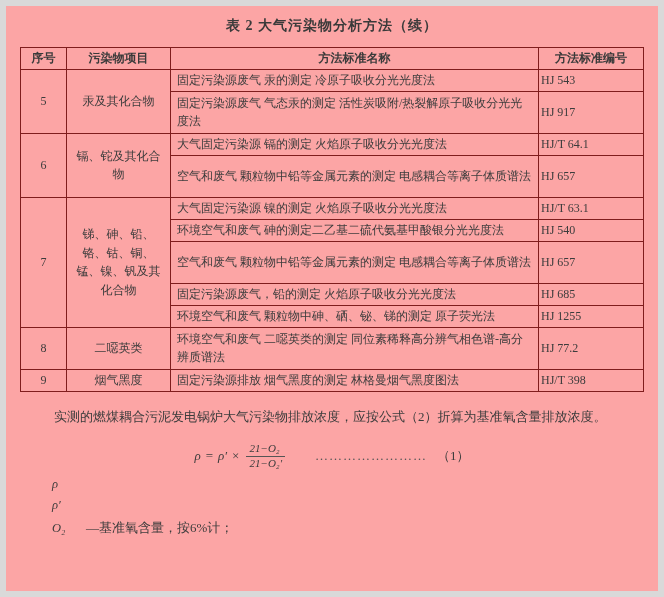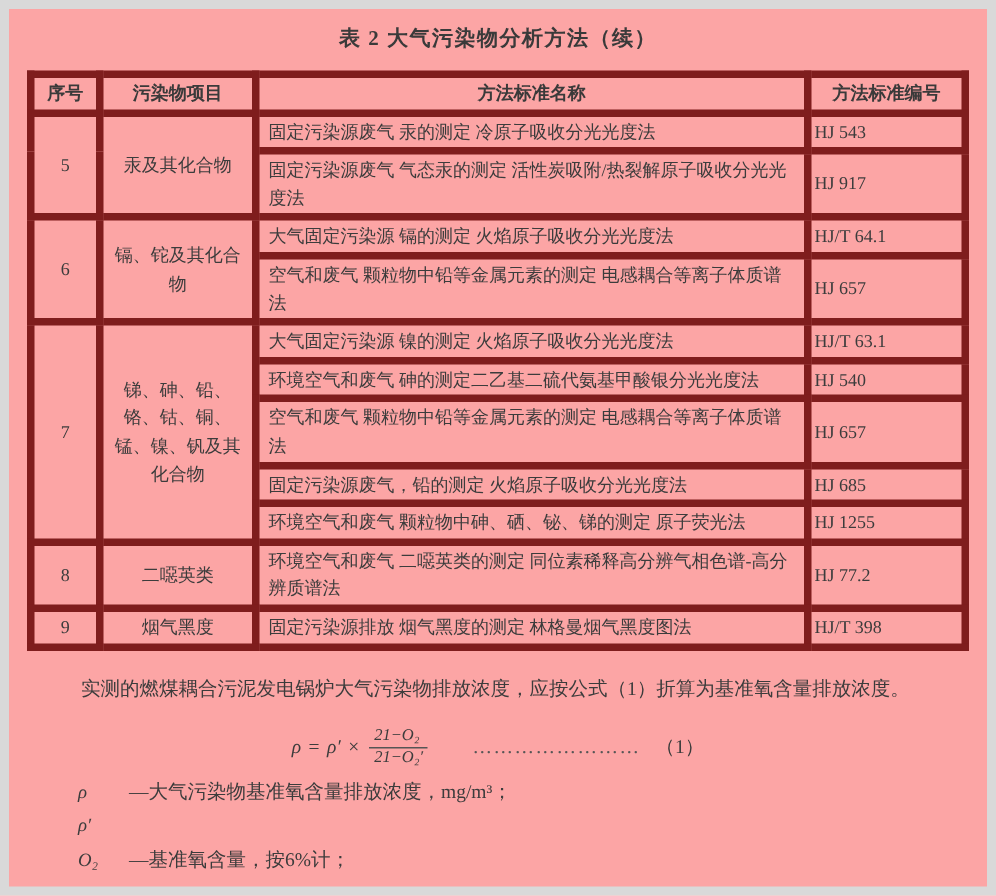--- a/index.html
+++ b/index.html
@@ -27,21 +27,21 @@
     width: 623px;
     margin: 12px auto 0 auto;
     font-size: 12px;
     color: #3c3c3c;
   }
   table.analysis col.c-no   { width: 46px; }
   table.analysis col.c-pol  { width: 104px; }
   table.analysis col.c-name { width: 368px; }
   table.analysis col.c-code { width: 105px; }
   table.analysis th, table.analysis td {
-    border: 5px solid #7f1d1d;
+    border: 1px solid #7f1d1d;
     vertical-align: middle;
     line-height: 1.55;
   }
   table.analysis th {
     font-weight: bold;
     text-align: center;
     height: 21px;
     padding: 1px 2px;
     color: #3a3a3a;
   }
@@ -184,42 +184,41 @@
       <tr class="r-single">
         <td class="cell-center">9</td>
         <td class="cell-center">烟气黑度</td>
         <td class="cell-method">固定污染源排放  烟气黑度的测定  林格曼烟气黑度图法</td>
         <td class="cell-code">HJ/T 398</td>
       </tr>
     </tbody>
   </table>
 
 
-  <div class="body-par">实测的燃煤耦合污泥发电锅炉大气污染物排放浓度，应按公式（1）折算为基准氧含量排放浓度。</div>
+  <div class="body-par">实测的燃煤耦合污泥发电锅炉大气污染物排放浓度，应按公式（2）折算为基准氧含量排放浓度。</div>
 
   <div class="formula-line">
     <span class="formula-core">
       <span class="sym">ρ</span>
       <span>=</span>
       <span class="sym">ρ′</span>
       <span>×</span>
       <span class="frac">
         <span class="num sym">21−O₂</span>
         <span class="den sym">21−O₂′</span>
       </span>
     </span>
     <span class="formula-dots">……………………</span>
     <span class="formula-no">（1）</span>
   </div>
 
 
   <div class="def-list">
     <div class="def-item">
       <span class="def-sym">ρ</span>
-      <span class="def-desc">—大气污染物基准氧含量排放浓度，mg/m³；</span>
     </div>
     <div class="def-item">
       <span class="def-sym">ρ′</span>
     </div>
     <div class="def-item">
       <span class="def-sym">O₂</span>
       <span class="def-desc">—基准氧含量，按6%计；</span>
     </div>
 
   </div>

